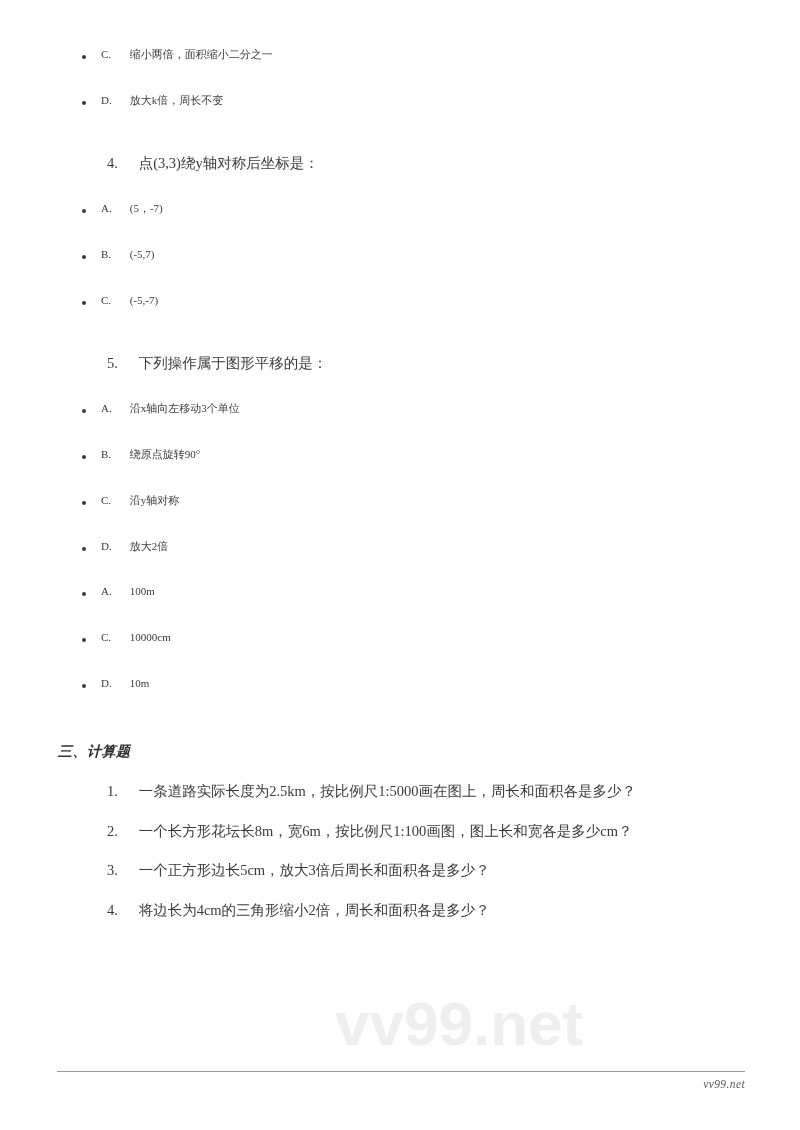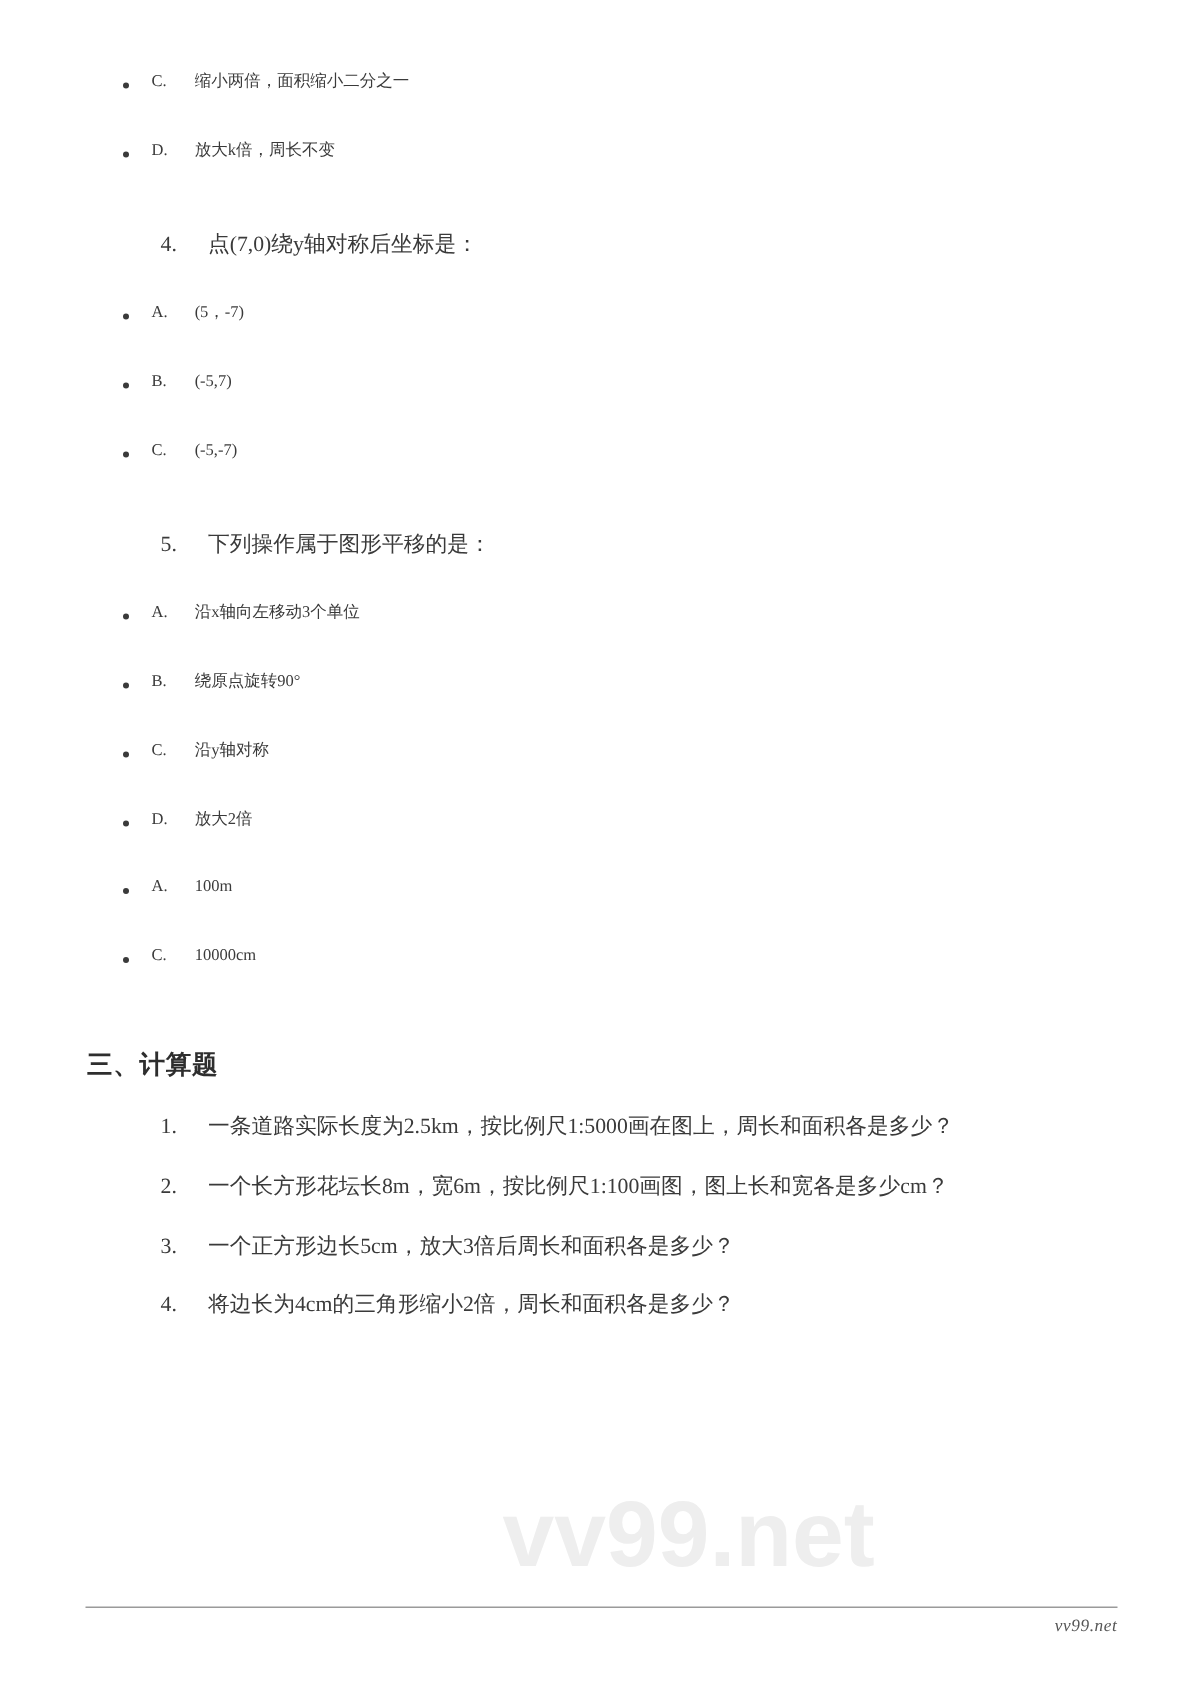--- a/index.html
+++ b/index.html
@@ -81,24 +81,25 @@
     display: inline-block;
     min-width: 28px;
   }
 
   .gap-before-stem { margin-top: 46px; }
 
   
   .section-head {
     margin: 0;
     padding: 0 0 0 3px;
-    font-size: 17px;
+    font-size: 14px;
     font-weight: bold;
     color: #2e2e2e;
     letter-spacing: 0.5px;
+    font-style: italic;
   }
 
   
   .calc-item {
     margin: 0 0 21px 0;
     padding-left: 52px;
     font-size: 14.5px;
     line-height: 1.3;
     white-space: nowrap;
   }
@@ -149,21 +150,21 @@
       <span>缩小两倍，面积缩小二分之一</span>
     </div>
     <div class="opt">
       <span class="bullet"></span>
       <span class="olabel">D.</span>
       <span>放大k倍，周长不变</span>
     </div>
 
     <div class="qstem gap-before-stem">
       <span class="qnum">4.</span>
-      <span>点(7,0)绕y轴对称后坐标是：</span>
+      <span>点(3,3)绕y轴对称后坐标是：</span>
     </div>
     <div class="opt">
       <span class="bullet"></span>
       <span class="olabel">A.</span>
       <span>(5，-7)</span>
     </div>
     <div class="opt">
       <span class="bullet"></span>
       <span class="olabel">B.</span>
       <span>(-5,7)</span>
@@ -201,20 +202,25 @@
 
     <div class="opt">
       <span class="bullet"></span>
       <span class="olabel">A.</span>
       <span>100m</span>
     </div>
     <div class="opt">
       <span class="bullet"></span>
       <span class="olabel">C.</span>
       <span>10000cm</span>
+    </div>
+    <div class="opt tight">
+      <span class="bullet"></span>
+      <span class="olabel">D.</span>
+      <span>10m</span>
     </div>
 
     <div style="height:21px"></div>
     <h2 class="section-head">三、计算题</h2>
     <div style="height:21px"></div>
 
     <div class="calc-item">
       <span class="qnum">1.</span>
       <span>一条道路实际长度为2.5km，按比例尺1:5000画在图上，周长和面积各是多少？</span>
     </div>

